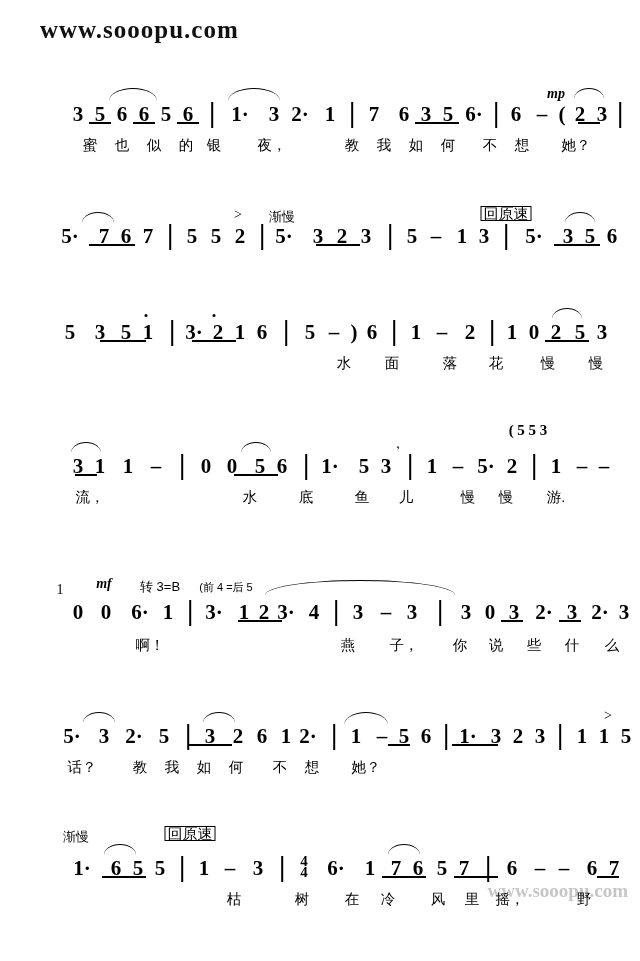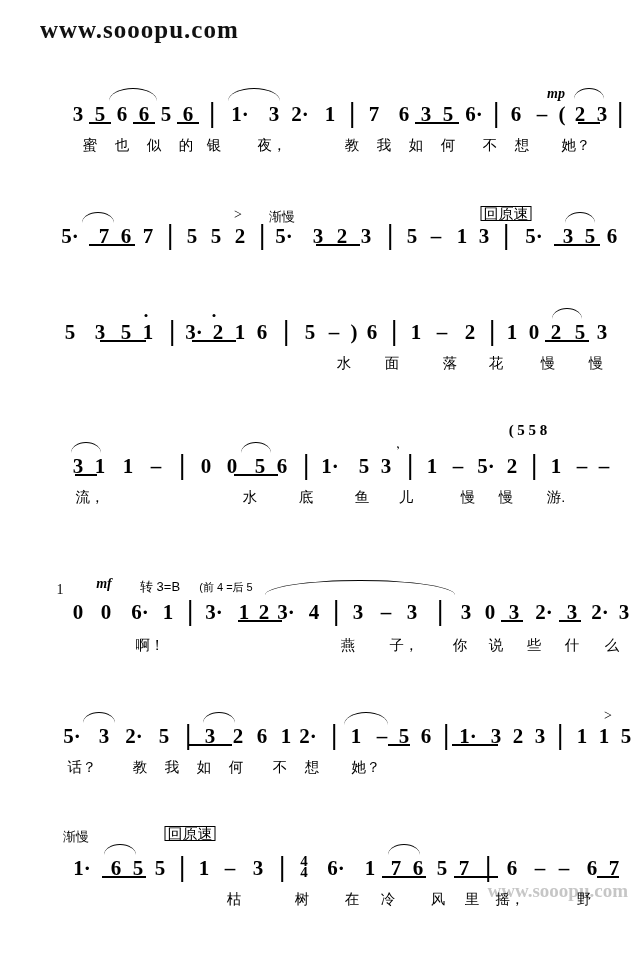--- a/index.html
+++ b/index.html
@@ -294,21 +294,21 @@
       <span class="tok lyr" style="left:548px;">慢</span>
       <span class="tok lyr" style="left:596px;">慢</span>
     </div>
   </div>
 
   <div class="row" style="top:440px;height:70px;">
     <div class="ub" style="left:86px;top:34px;width:22px;"></div>
     <div class="ub" style="left:256px;top:34px;width:44px;"></div>
     <div class="slur" style="left:86px;top:2px;width:30px;height:10px;"></div>
     <div class="slur" style="left:256px;top:2px;width:30px;height:10px;"></div>
-    <div class="tok" style="left:528px;top:-18px;font-size:15px;font-weight:bold;">( 5 5 8</div>
+    <div class="tok" style="left:528px;top:-18px;font-size:15px;font-weight:bold;">( 5 5 3</div>
     <div class="tok" style="left:398px;top:6px;font-size:13px;">𝄒</div>
 
     <div class="notes" style="top:14px;">
       <span class="tok" style="left:78px;">3</span>
       <span class="tok" style="left:100px;">1</span>
       <span class="tok" style="left:128px;">1</span>
       <span class="tok" style="left:156px;">–</span>
       <span class="bar" style="left:182px;top:0px;height:26px;"></span>
       <span class="tok" style="left:206px;">0</span>
       <span class="tok" style="left:232px;">0</span>

